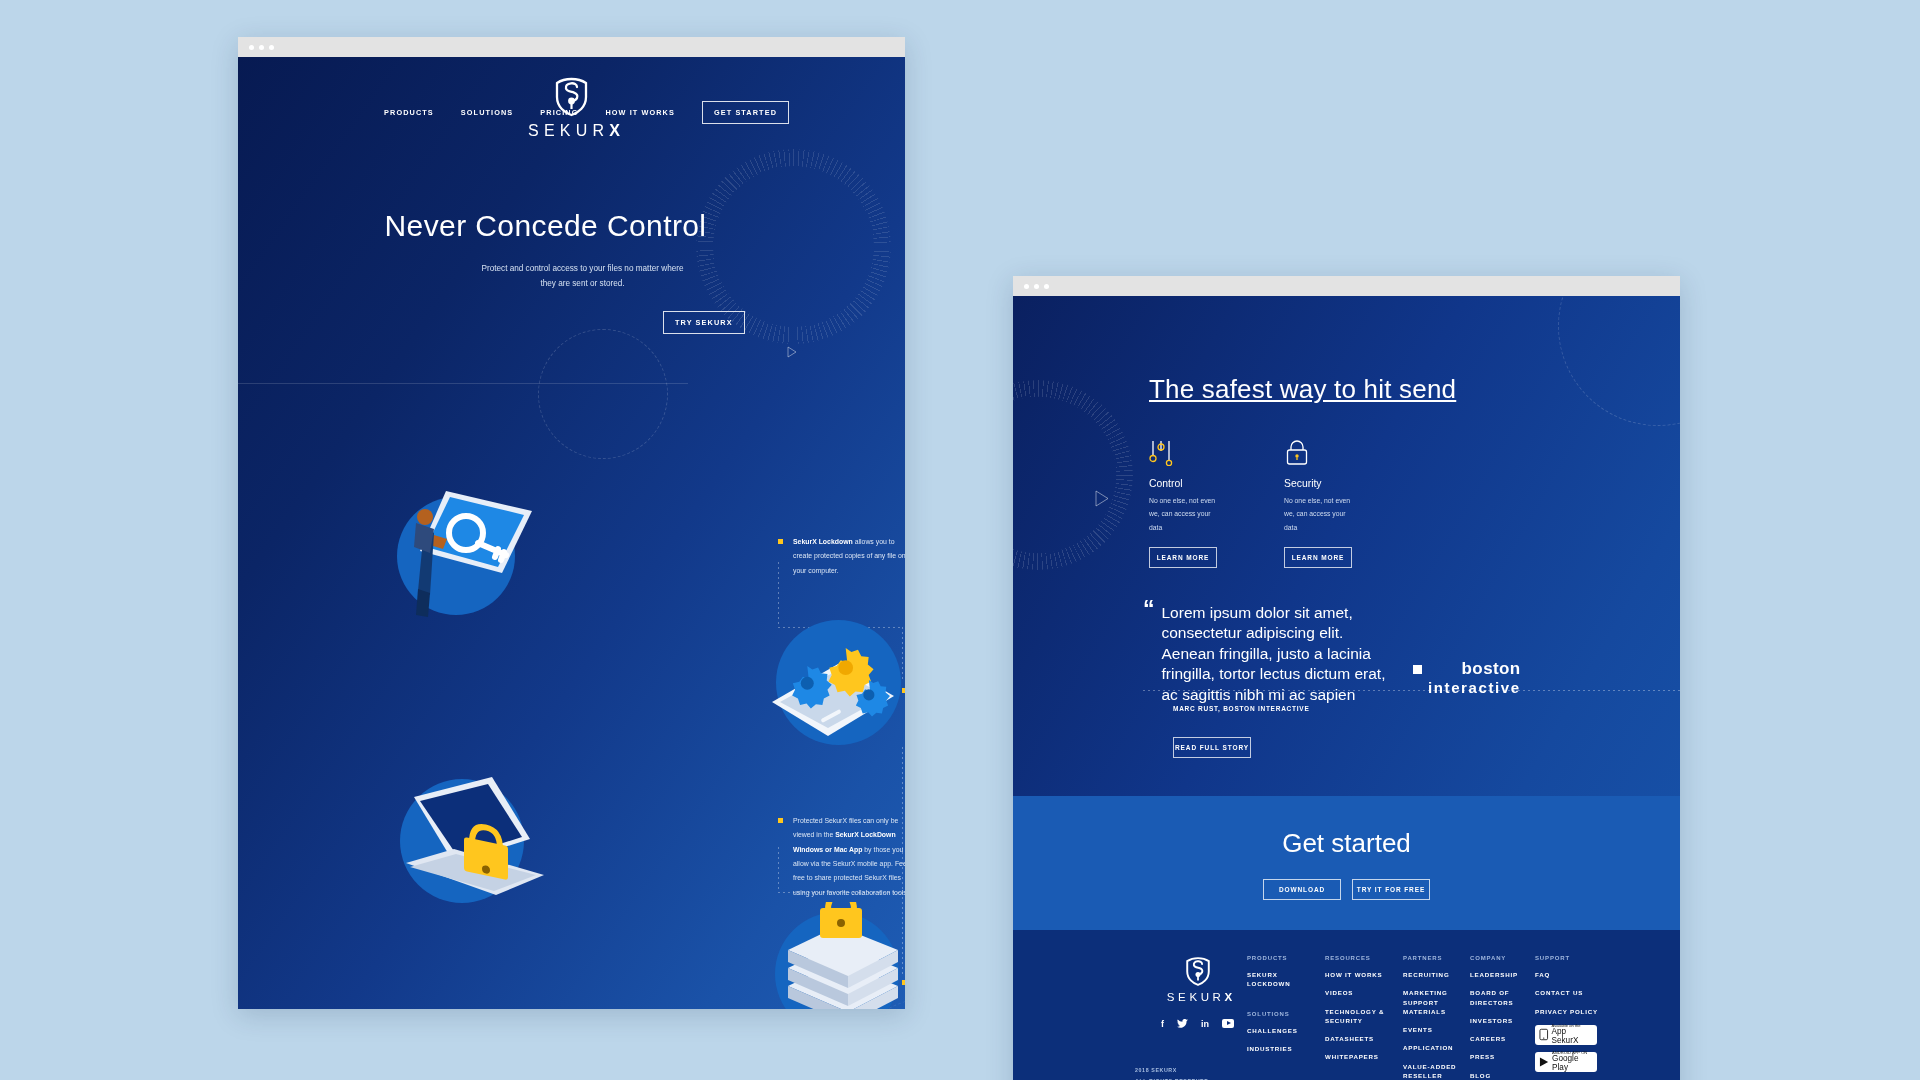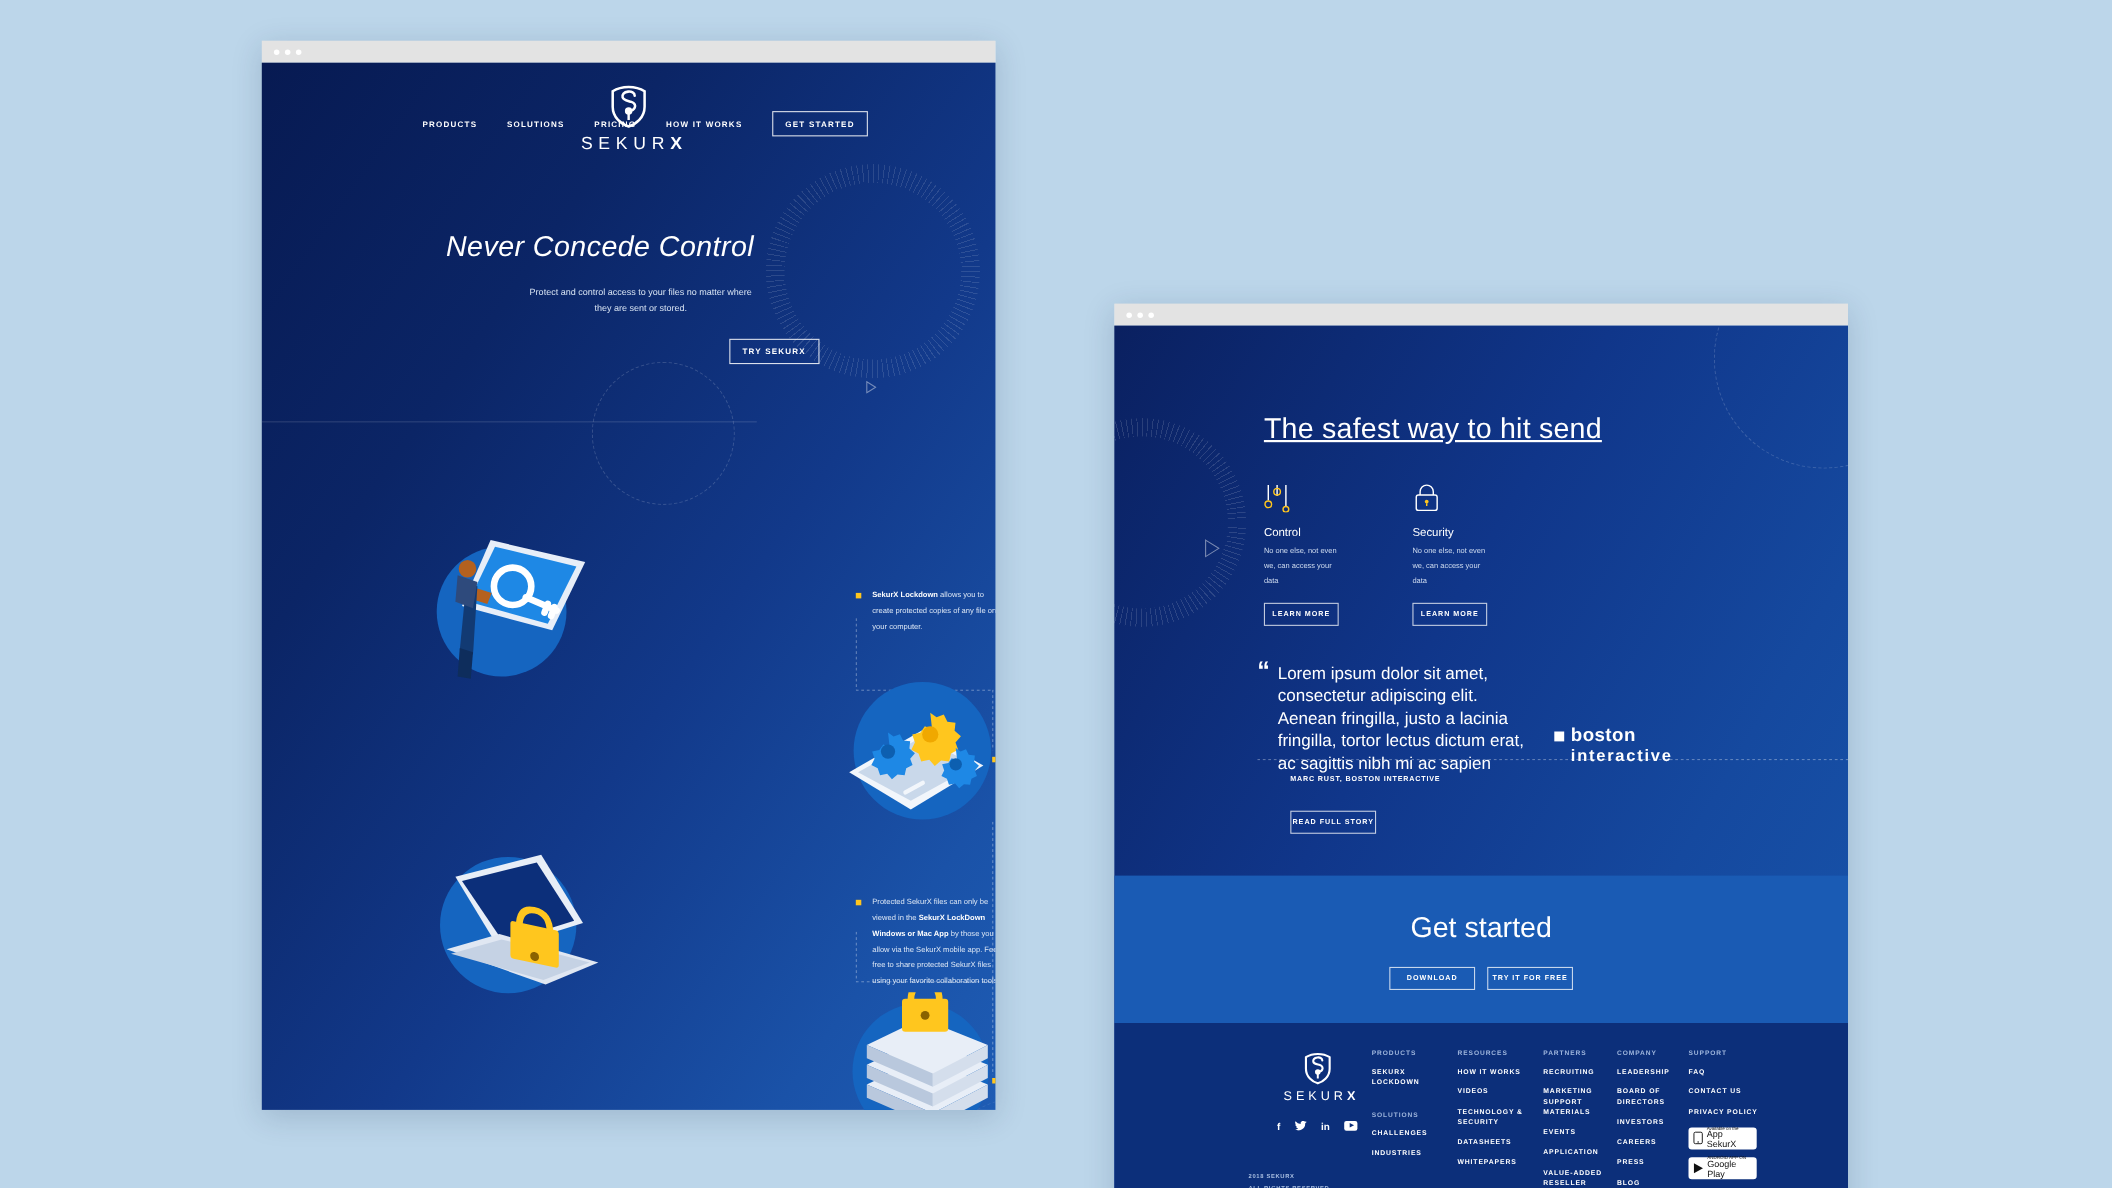--- a/index.html
+++ b/index.html
@@ -51,22 +51,22 @@
   }
   .btn-outline {
     border:1px solid rgba(255,255,255,.85); color:#fff; background:transparent;
     font-size:7.3px; letter-spacing:1.1px; font-weight:700;
     padding:6px 11px; white-space:nowrap; cursor:pointer; font-family:inherit;
   }
 
   
   .hero { position:absolute; left:0; top:152px; width:100%; }
   .hero h1 {
-    text-align:center; color:#fff; font-weight:300; font-size:26px;
-    letter-spacing:.4px; margin-bottom:18px; text-indent:-52px;font-style:italic;
+    text-align:center; color:#fff; font-weight:300; font-size:30px;
+    letter-spacing:.4px; margin-bottom:18px; text-indent:-52px;
   }
   .hero p {
     text-align:center; color:#d6e2f2; font-size:8.2px; line-height:1.85;
     width:230px; margin:0 auto; text-indent:0px; padding-left:22px;
   }
   .hero .btn-outline { display:block; margin:20px auto 4px; margin-left:425px; }
 
   .hairline {
     position:absolute; height:1px; background:rgba(255,255,255,.14);
   }
@@ -99,21 +99,21 @@
   .col-title { color:#fff; font-size:10.4px; font-weight:400; margin-top:8px; }
   .col-sub { color:#cfdcf0; font-size:6.8px; line-height:1.95; margin-top:5px; }
   .btn-sm {
     border:1px solid rgba(255,255,255,.75); color:#fff; background:transparent;
     font-size:6.5px; letter-spacing:.9px; font-weight:700; padding:6px 0;
     width:68px; text-align:center; margin-top:13px; cursor:pointer; font-family:inherit;
   }
   .quote-mark { color:#fff; font-size:23px; font-weight:700; line-height:.6; }
   .quote-text { color:#fff; font-weight:300; font-size:15.5px; line-height:1.32; }
   .quote-by { color:#fff; font-size:6.5px; font-weight:700; letter-spacing:.75px; }
-  .boston { color:#fff; }
+  .boston { color:#fff;text-align:right; }
   .boston .b1 { font-size:17px; font-weight:700; letter-spacing:.4px; }
   .boston .b2 { font-size:15px; font-weight:700; letter-spacing:1.6px; }
 
   .getstarted { position:absolute; left:0; width:100%; background:#1a5bb4; }
   .getstarted h2 { text-align:center; color:#fff; font-weight:300; font-size:26px; }
 
   .footer { position:absolute; left:0; width:100%; background:#0c2f7a; }
   .fcol-h { color:#9fb6dd; font-size:6px; letter-spacing:.85px; font-weight:700; margin-bottom:9px; }
   .fcol a {
     display:block; color:#fff; font-size:6.2px; letter-spacing:.8px; font-weight:700;

